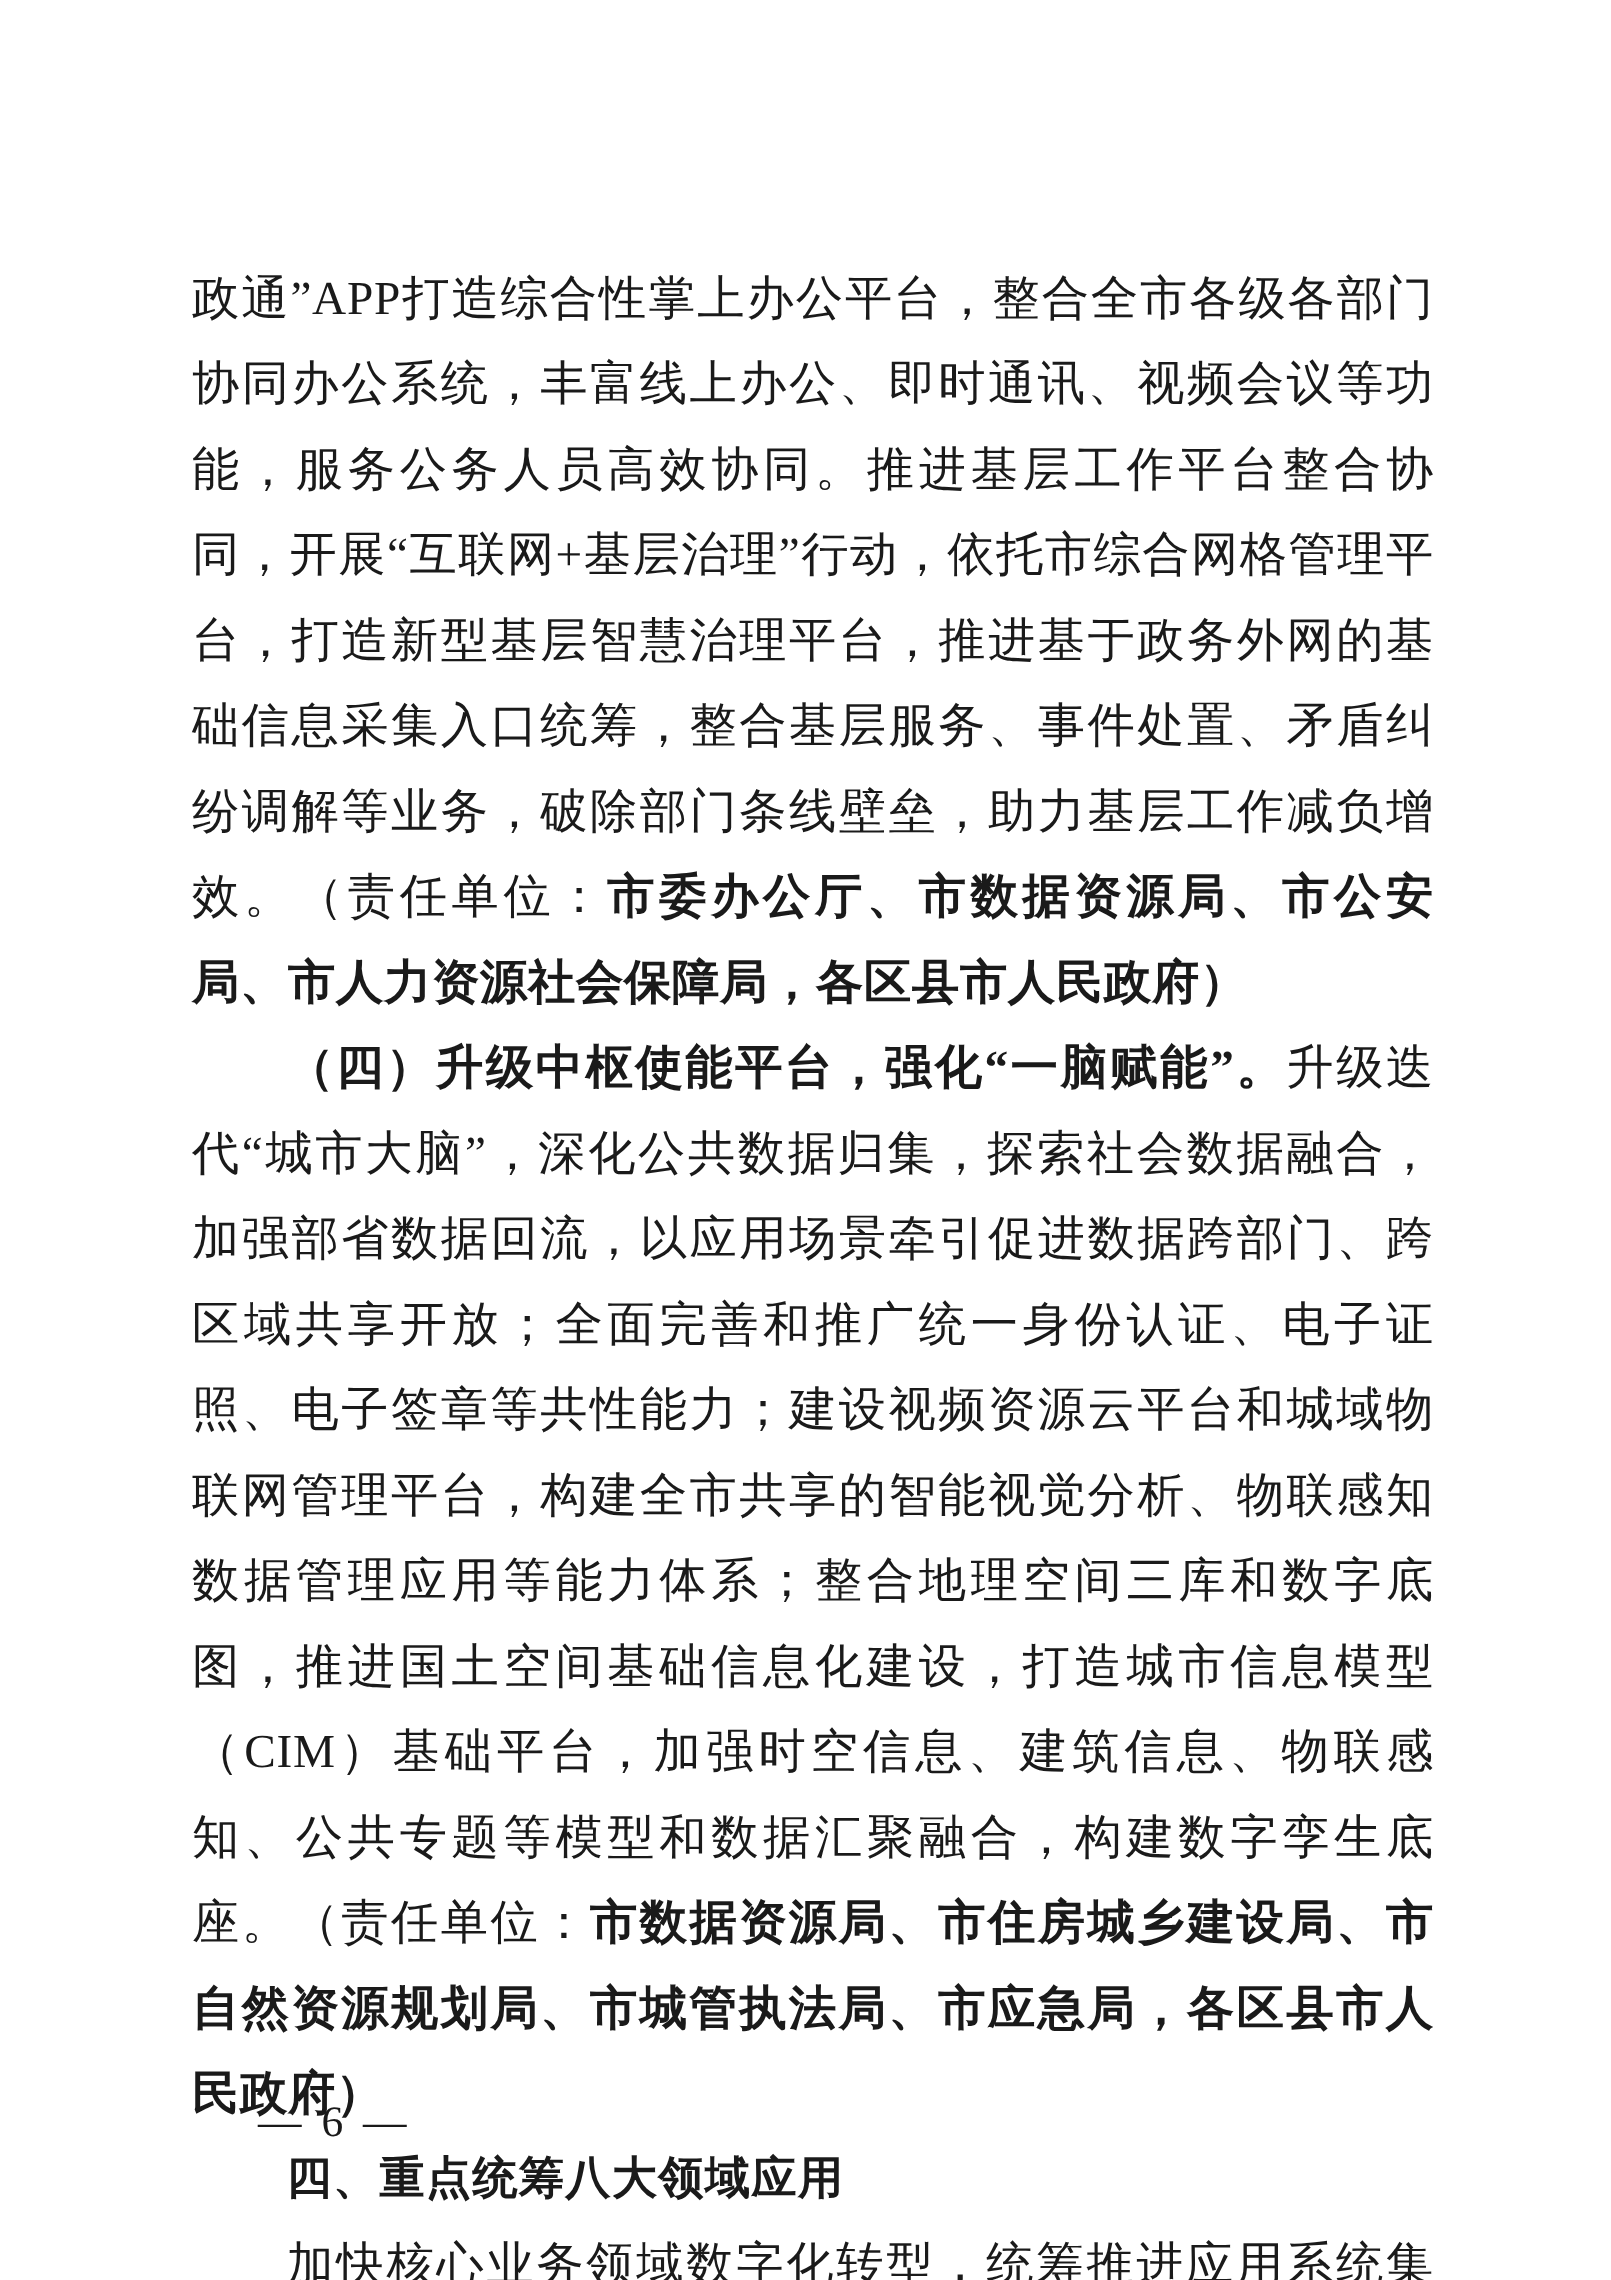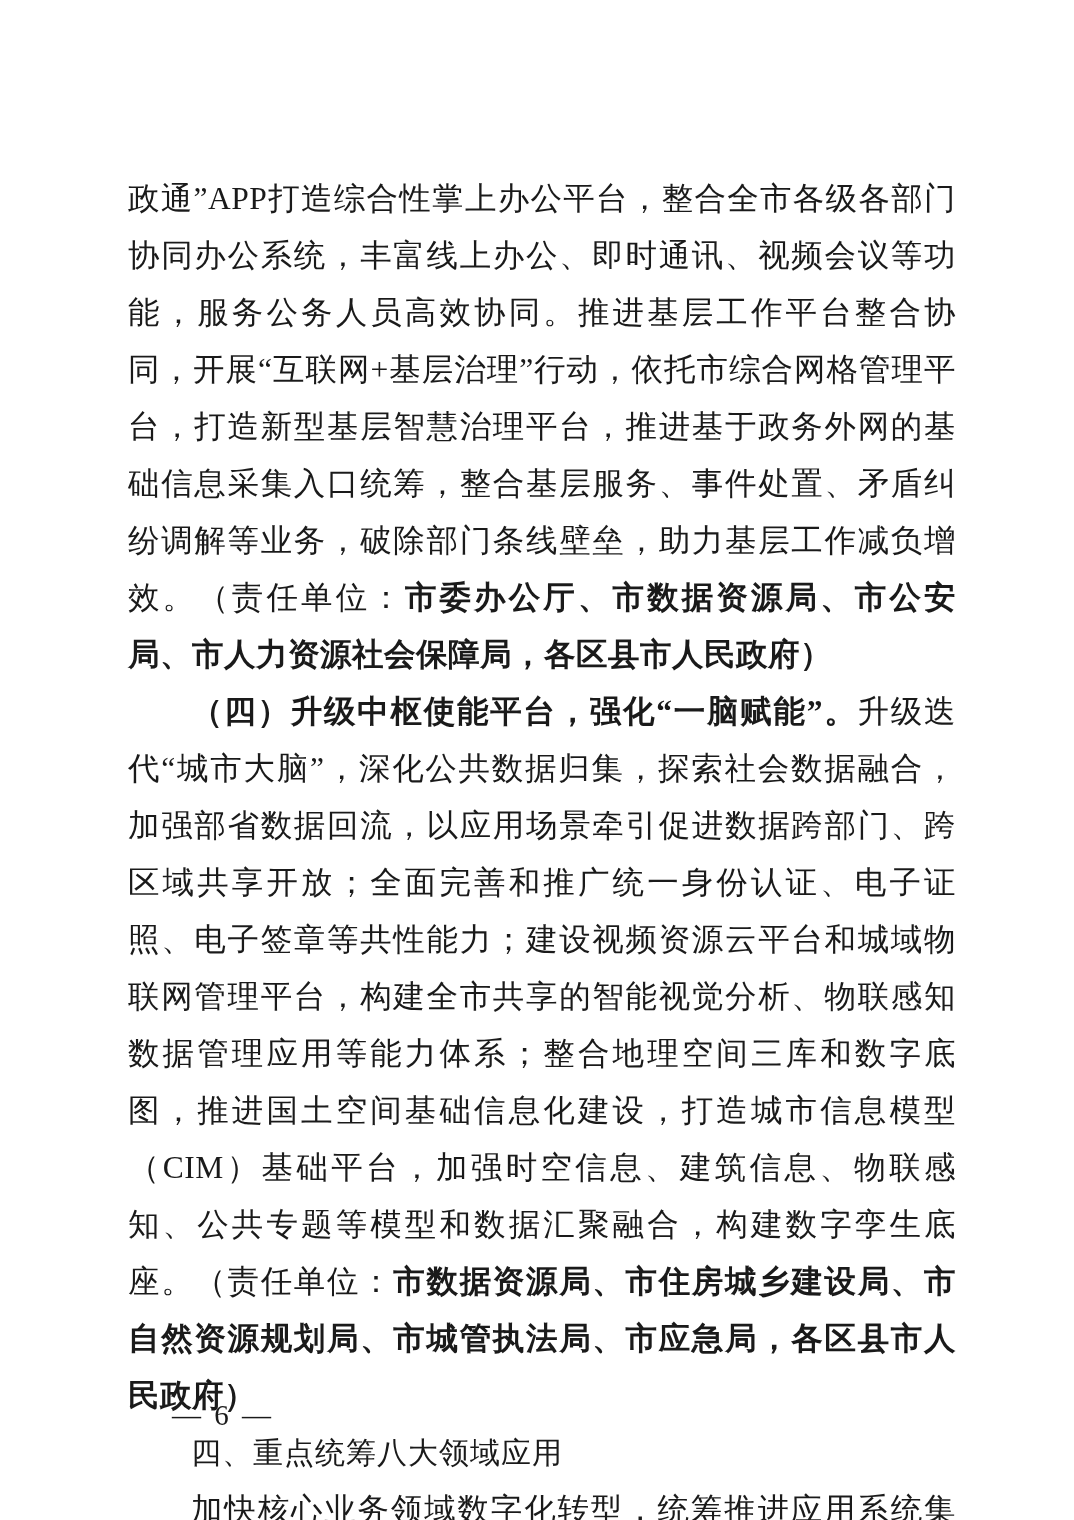--- a/index.html
+++ b/index.html
@@ -31,21 +31,21 @@
   .para {
     text-indent: 0;
   }
   .para-indent {
     text-indent: 63px;
   }
   .bold {
     font-weight: bold;
   }
   .heading {
-    font-weight: normal;
+    font-weight: bold;
     text-indent: 63px;
     font-family: "DejaVu Sans", "Liberation Sans", sans-serif;
     font-size: 30px;
     letter-spacing: 1px;
   }
   .page-number {
     position: absolute;
     left: 0;
     right: 0;
     bottom: 88px;

